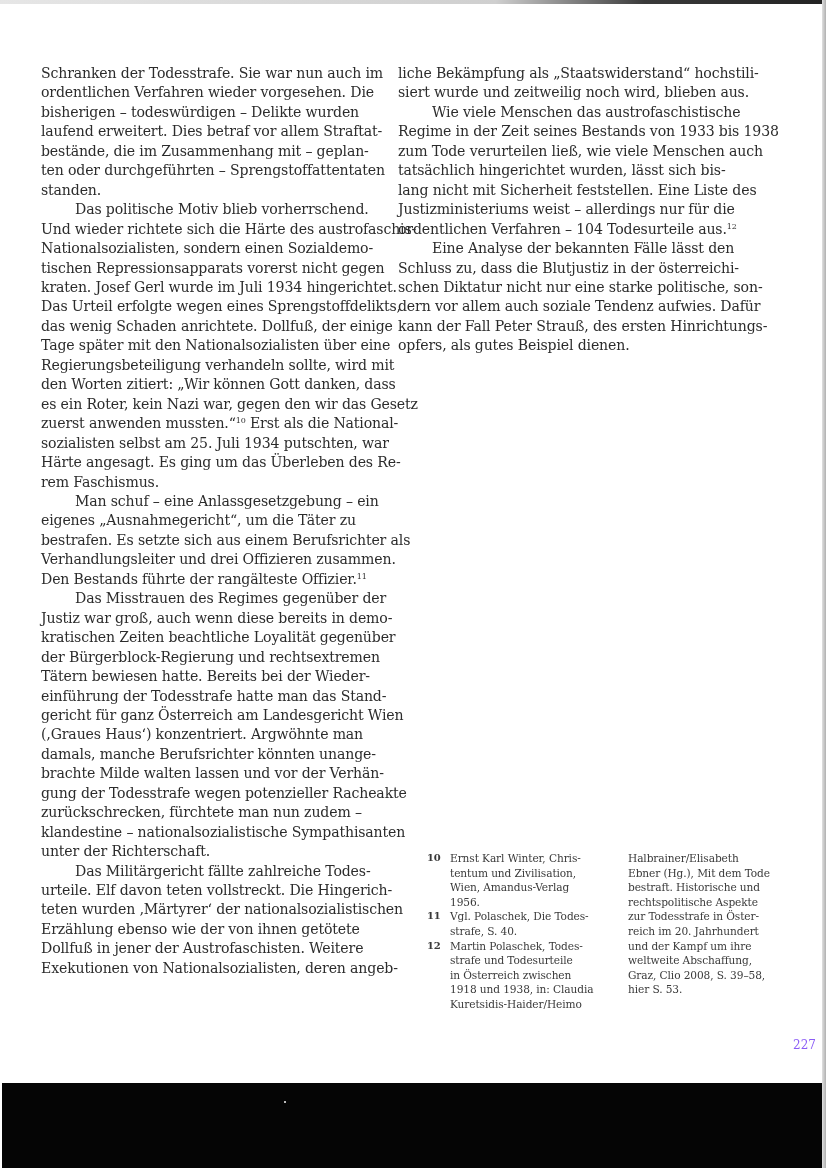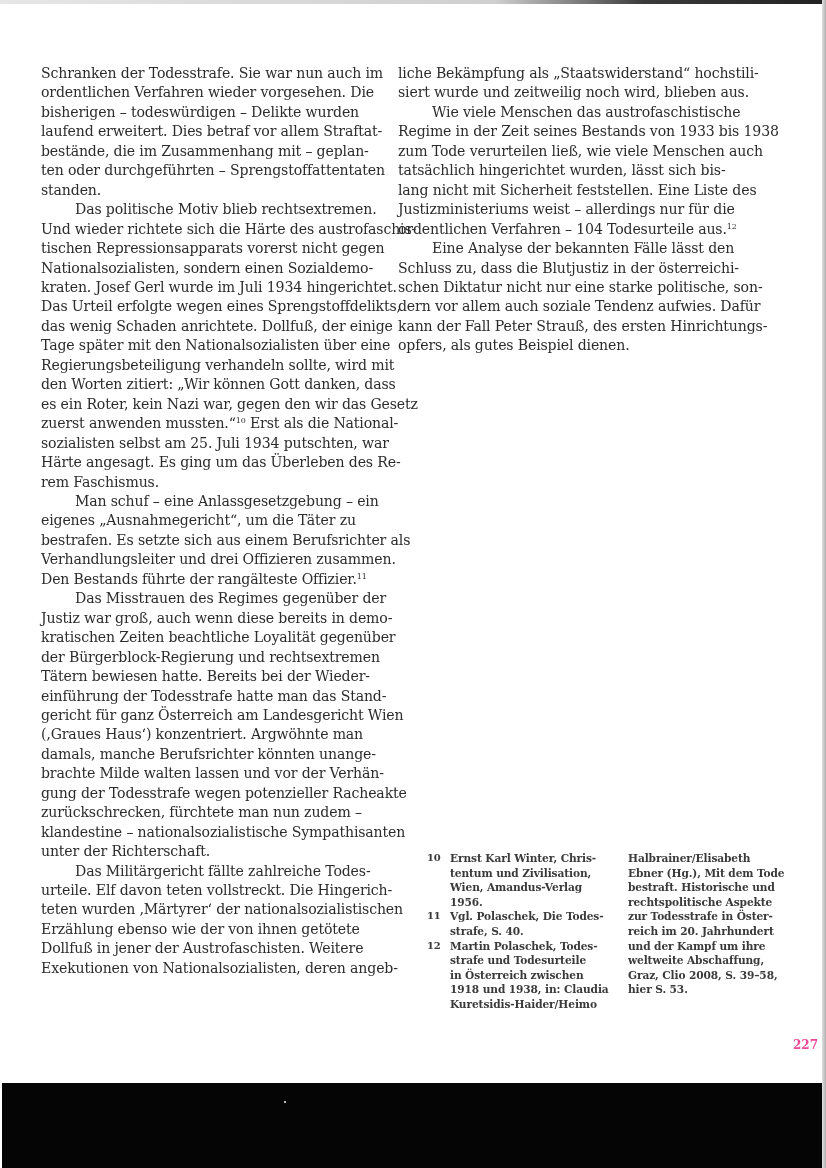--- a/index.html
+++ b/index.html
@@ -29,24 +29,24 @@
   sup.fn { font-size: 8px; vertical-align: 5px; line-height: 0; }
   .footnotes {
     position: absolute; top: 851px;
     font-size: 10.6px; line-height: 14.6px; letter-spacing: -0.1px;
     color: #3a3a3a;
   }
   .fn-left { left: 427px; width: 175px; }
   .fn-right { left: 628px; width: 180px; }
   .fn-item { position: relative; padding-left: 23px; }
   .fn-num { position: absolute; left: 0; top: 0; font-weight: bold; font-size: 10px; }
-  .fn-line { display: block; white-space: nowrap; font-weight: bold; }
+  .fn-line { display: block; white-space: nowrap; }
   .page-number {
     position: absolute; left: 793px; top: 1038px;
-    font-size: 12px; font-weight: bold; color: #ec4899;
+    font-size: 12px; font-weight: normal; color: #8b5cf6;
   }
   .black-band {
     position: absolute; left: 2px; top: 1083px; width: 820px; height: 85px;
     background: #050505;
   }
   .speck {
     position: absolute; left: 282px; top: 18px; width: 2px; height: 2px;
     background: #bbb;
   }
 </style>
@@ -57,24 +57,24 @@
 <div class="right-edge"></div>
 
 <div class="col col-left" id="col-left">
     <span class="line"><span>Schranken der Todesstrafe. Sie war nun auch im</span></span>
     <span class="line"><span>ordentlichen Verfahren wieder vorgesehen. Die</span></span>
     <span class="line"><span>bisherigen – todeswürdigen – Delikte wurden</span></span>
     <span class="line"><span>laufend erweitert. Dies betraf vor allem Straftat-</span></span>
     <span class="line"><span>bestände, die im Zusammenhang mit – geplan-</span></span>
     <span class="line"><span>ten oder durchgeführten – Sprengstoffattentaten</span></span>
     <span class="line"><span>standen.</span></span>
-    <span class="line indent"><span>Das politische Motiv blieb rechtsextremen.</span></span>
+    <span class="line indent"><span>Das politische Motiv blieb vorherrschend.</span></span>
     <span class="line"><span>Und wieder richtete sich die Härte des austrofaschis-</span></span>
+    <span class="line"><span>Nationalsozialisten, sondern einen Sozialdemo-</span></span>
     <span class="line"><span>tischen Repressionsapparats vorerst nicht gegen</span></span>
-    <span class="line"><span>Nationalsozialisten, sondern einen Sozialdemo-</span></span>
     <span class="line"><span>kraten. Josef Gerl wurde im Juli 1934 hingerichtet.</span></span>
     <span class="line"><span>Das Urteil erfolgte wegen eines Sprengstoffdelikts,</span></span>
     <span class="line"><span>das wenig Schaden anrichtete. Dollfuß, der einige</span></span>
     <span class="line"><span>Tage später mit den Nationalsozialisten über eine</span></span>
     <span class="line"><span>Regierungsbeteiligung verhandeln sollte, wird mit</span></span>
     <span class="line"><span>den Worten zitiert: „Wir können Gott danken, dass</span></span>
     <span class="line"><span>es ein Roter, kein Nazi war, gegen den wir das Gesetz</span></span>
     <span class="line"><span>zuerst anwenden mussten.“</span><sup class="fn">10</sup><span> Erst als die National-</span></span>
     <span class="line"><span>sozialisten selbst am 25. Juli 1934 putschten, war</span></span>
     <span class="line"><span>Härte angesagt. Es ging um das Überleben des Re-</span></span>

